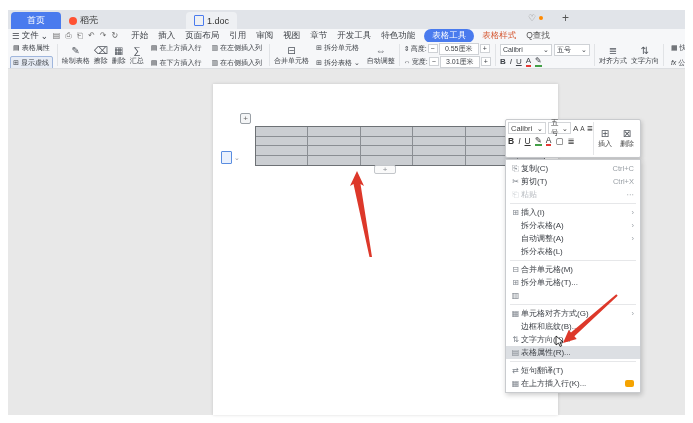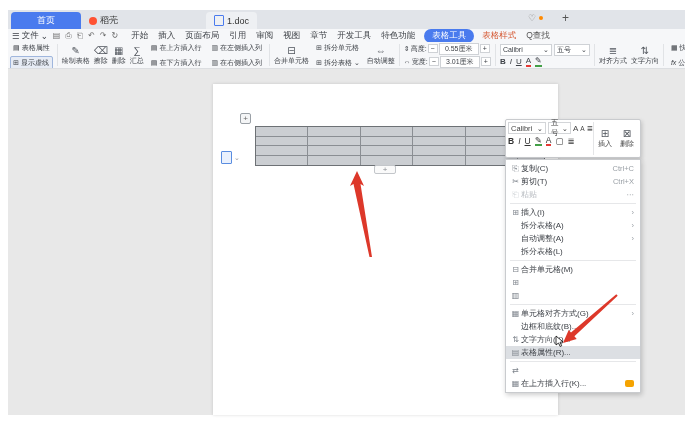--- a/index.html
+++ b/index.html
@@ -1,20 +1,20 @@
 <!DOCTYPE html>
 <html><head>
 <meta charset="utf-8">
 <style>
   html,body{margin:0;padding:0;background:#fff;font-family:"Liberation Sans","DejaVu Sans",sans-serif;}
   .app{position:relative;width:693px;height:423px;background:#fff;overflow:hidden;}
   .frame{position:absolute;left:8px;top:10px;width:677px;height:405px;border:1px solid #d8dadd;background:#f6f7f9;box-sizing:border-box;}
   
   .tabbar{position:absolute;left:8px;top:10px;width:677px;height:19px;background:#e1e4e9;display:flex;align-items:flex-end;box-sizing:border-box;}
-  .tab-home{width:70px;height:17px;margin-left:3px;background:#4a7bee;color:#fff;border-radius:4px 4px 0 0;font-size:9px;display:flex;align-items:center;justify-content:center;}
+  .tab-home{width:50px;height:17px;margin-left:3px;background:#4a7bee;color:#fff;border-radius:4px 4px 0 0;font-size:9px;display:flex;align-items:center;justify-content:center;}
   .tab{height:17px;display:flex;align-items:center;gap:3px;font-size:9px;color:#333;padding:0 8px;}
   .docer-dot{width:8px;height:8px;border-radius:50%;background:#ff5233;display:inline-block;}
   .tab-doc{margin-left:80px;background:#eef0f3;border-radius:4px 4px 0 0;}
   .doc-ico{width:8px;height:9px;border:1px solid #4a7bee;border-radius:1px;display:inline-block;}
   .tab-extra{position:absolute;left:520px;top:3px;display:flex;align-items:center;gap:3px;font-size:9px;color:#888;}
   .odot{width:4px;height:4px;border-radius:50%;background:#ff8a00;display:inline-block;}
   .newtab{position:absolute;left:554px;top:1px;font-size:12px;color:#555;}
   
   .menubar{position:absolute;left:8px;top:29px;width:677px;height:13px;background:#f6f7f9;display:flex;align-items:center;font-size:8.5px;color:#3b3f45;}
   .filebtn{display:flex;gap:2px;align-items:center;margin-left:4px;margin-right:5px;}
@@ -338,20 +338,21 @@
       <span class="mic"></span>
       <span class="mil">拆分表格(L)</span>
     </div>
     <div class="mdiv"></div>
     <div class="mi">
       <span class="mic">⊟</span>
       <span class="mil">合并单元格(M)</span>
     </div>
     <div class="mi">
       <span class="mic">⊞</span>
+      <span class="mil">拆分单元格(T)...</span>
     </div>
     <div class="mi">
       <span class="mic">▥</span>
     </div>
     <div class="mdiv"></div>
     <div class="mi">
       <span class="mic">▦</span>
       <span class="mil">单元格对齐方式(G)</span>
       <span class="mis">›</span>
     </div>
@@ -363,20 +364,21 @@
       <span class="mic">⇅</span>
       <span class="mil">文字方向(X)...</span>
     </div>
     <div class="mi hl">
       <span class="mic">▤</span>
       <span class="mil">表格属性(R)...</span>
     </div>
     <div class="mdiv"></div>
     <div class="mi">
       <span class="mic">⇄</span>
+      <span class="mil">短句翻译(T)</span>
     </div>
     <div class="mi">
       <span class="mic">▦</span>
       <span class="mil">在上方插入行(K)...</span>
       <span class="crown"></span>
     </div>
   </div>
 
   <svg class="arrowsvg" width="693" height="423" viewBox="0 0 693 423">
     <polygon points="357,171 364,186 360.5,184 372,257 369.5,257 353.5,184 350,186" fill="#dd382a"></polygon>

